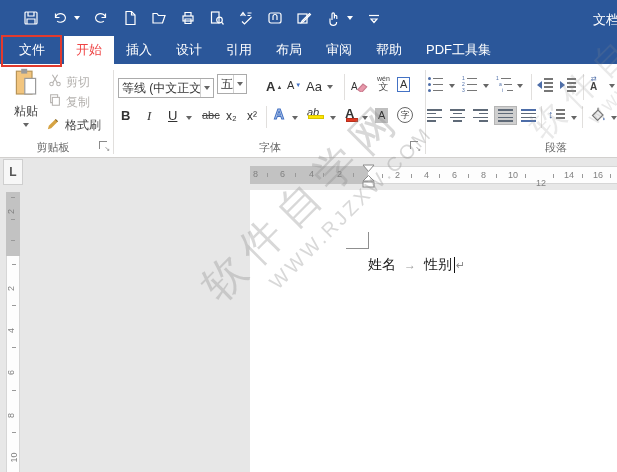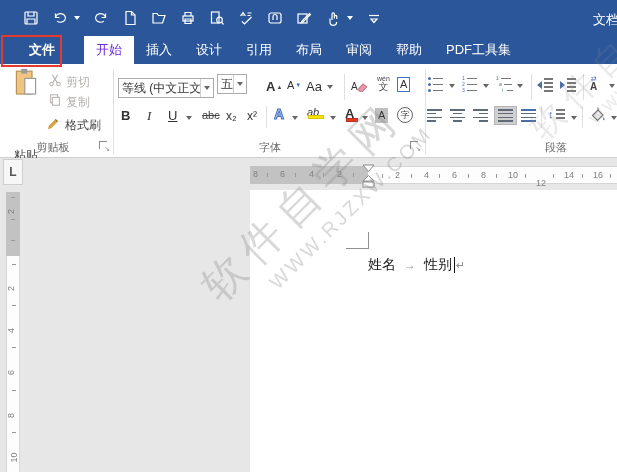--- a/index.html
+++ b/index.html
@@ -12,40 +12,40 @@
   .qat { position:absolute; left:22px; top:9px; display:flex; align-items:center; gap:12px; }
   .qat-icon { width:17px; height:17px; color:#fff; display:inline-flex; align-items:center; justify-content:center; }
   .qat-icon svg { width:16px; height:16px; fill:none; stroke:currentColor; stroke-width:1.2; }
   .mini-caret { width:0; height:0; border-left:3.5px solid transparent; border-right:3.5px solid transparent; border-top:4px solid #fff; display:inline-block; }
   .qat-sep-caret { margin-left:-6px; }
   .doc-title { position:absolute; left:593px; top:11px; color:#fff; font-size:13px; white-space:nowrap; }
 
   
   .tabrow { position:absolute; left:0; top:36px; width:617px; height:28px; background:#2b579a; display:flex; }
   .tab { height:28px; display:flex; align-items:center; justify-content:center; color:#fff; font-size:13px; padding:0 12px; cursor:default; }
-  .tab.file { width:84px; padding:0; font-weight:bold; }
-  .tab.selected { background:#fff; color:#6d28d9; }
+  .tab.file { width:64px; padding:0; font-weight:normal; }
+  .tab.selected { background:#fff; color:#ef4444; }
   .red-box { position:absolute; left:1px; top:35px; width:61px; height:32px; border:2px solid #e23a2e; z-index:60; pointer-events:none; }
 
   
   .ribbon { position:absolute; left:0; top:64px; width:617px; height:94px; background:#fff; border-bottom:1px solid #d2d0ce; }
   .grp-sep { position:absolute; top:6px; width:1px; height:84px; background:#e1dfdd; }
   .grp-label { position:absolute; top:76px; font-size:11px; color:#696969; text-align:center; }
   .launcher { position:absolute; width:10px; height:10px; }
   .launcher::before { content:""; position:absolute; left:0; top:0; width:7px; height:7px; border-left:1px solid #8a8a8a; border-top:1px solid #8a8a8a; }
   .launcher::after { content:"\2198"; position:absolute; right:-1px; bottom:-2px; font-size:7px; color:#8a8a8a; }
 
   .rbtn { position:absolute; display:flex; align-items:center; justify-content:center; color:#444; }
   .rbtn svg { fill:none; stroke:currentColor; stroke-width:1.2; }
   .disabled { color:#b5b2af; }
   .small-label { font-size:12px; color:#444; margin-left:4px; white-space:nowrap; }
   .disabled .small-label { color:#b5b2af; }
 
   
-  .paste-btn { position:absolute; left:6px; top:3px; width:40px; height:66px; display:flex; flex-direction:column; align-items:center;gap:44px; }
+  .paste-btn { position:absolute; left:6px; top:3px; width:40px; height:66px; display:flex; flex-direction:column; align-items:center; }
   .paste-label { font-size:12px; color:#444; margin-top:2px; }
   .caret-gray { width:0; height:0; border-left:3.5px solid transparent; border-right:3.5px solid transparent; border-top:4px solid #666; display:inline-block; }
 
   
   .combo { position:absolute; height:20px; background:#fff; border:1px solid #ababab; display:flex; align-items:center; font-size:12px; color:#333; }
   .combo .val { padding:0 3px; overflow:hidden; white-space:nowrap; flex:1; }
   .combo .dd { width:13px; height:100%; display:flex; align-items:center; justify-content:center; border-left:1px solid #d0d0d0; }
   .letter-btn { font-size:13px; color:#333; }
   .b { font-weight:bold; }
   .i { font-style:italic; font-family:"Liberation Serif", serif; }

